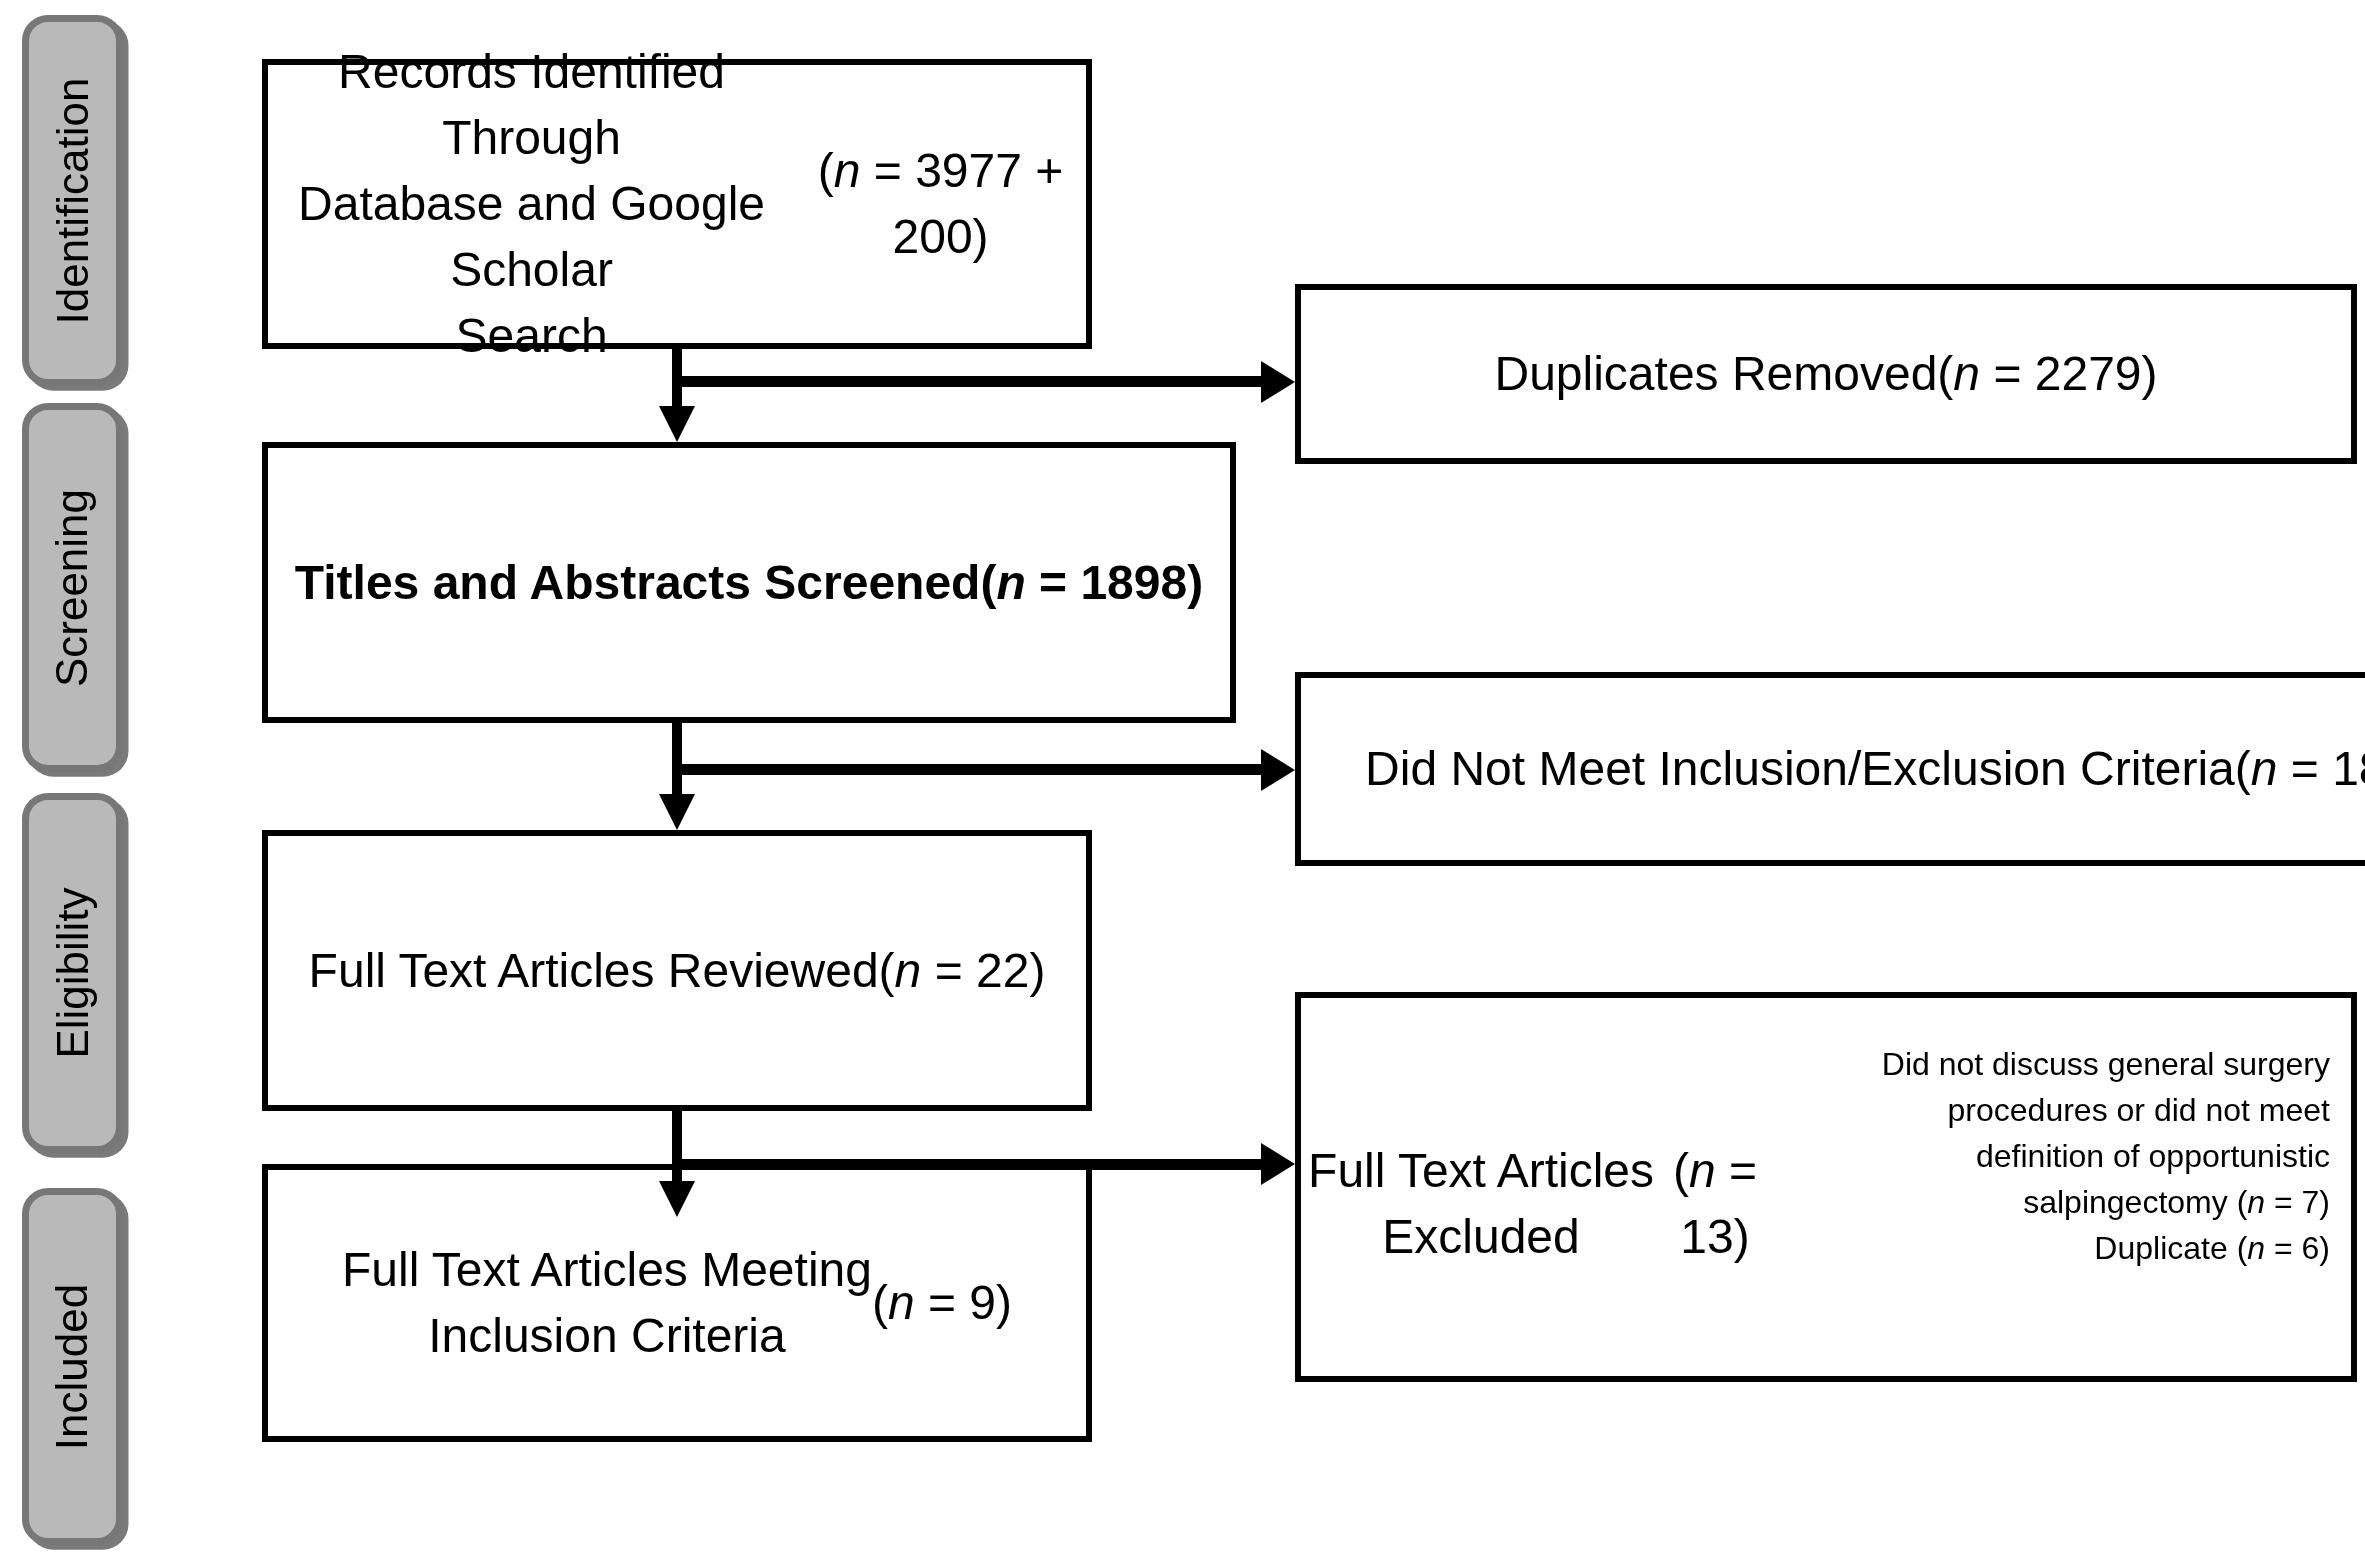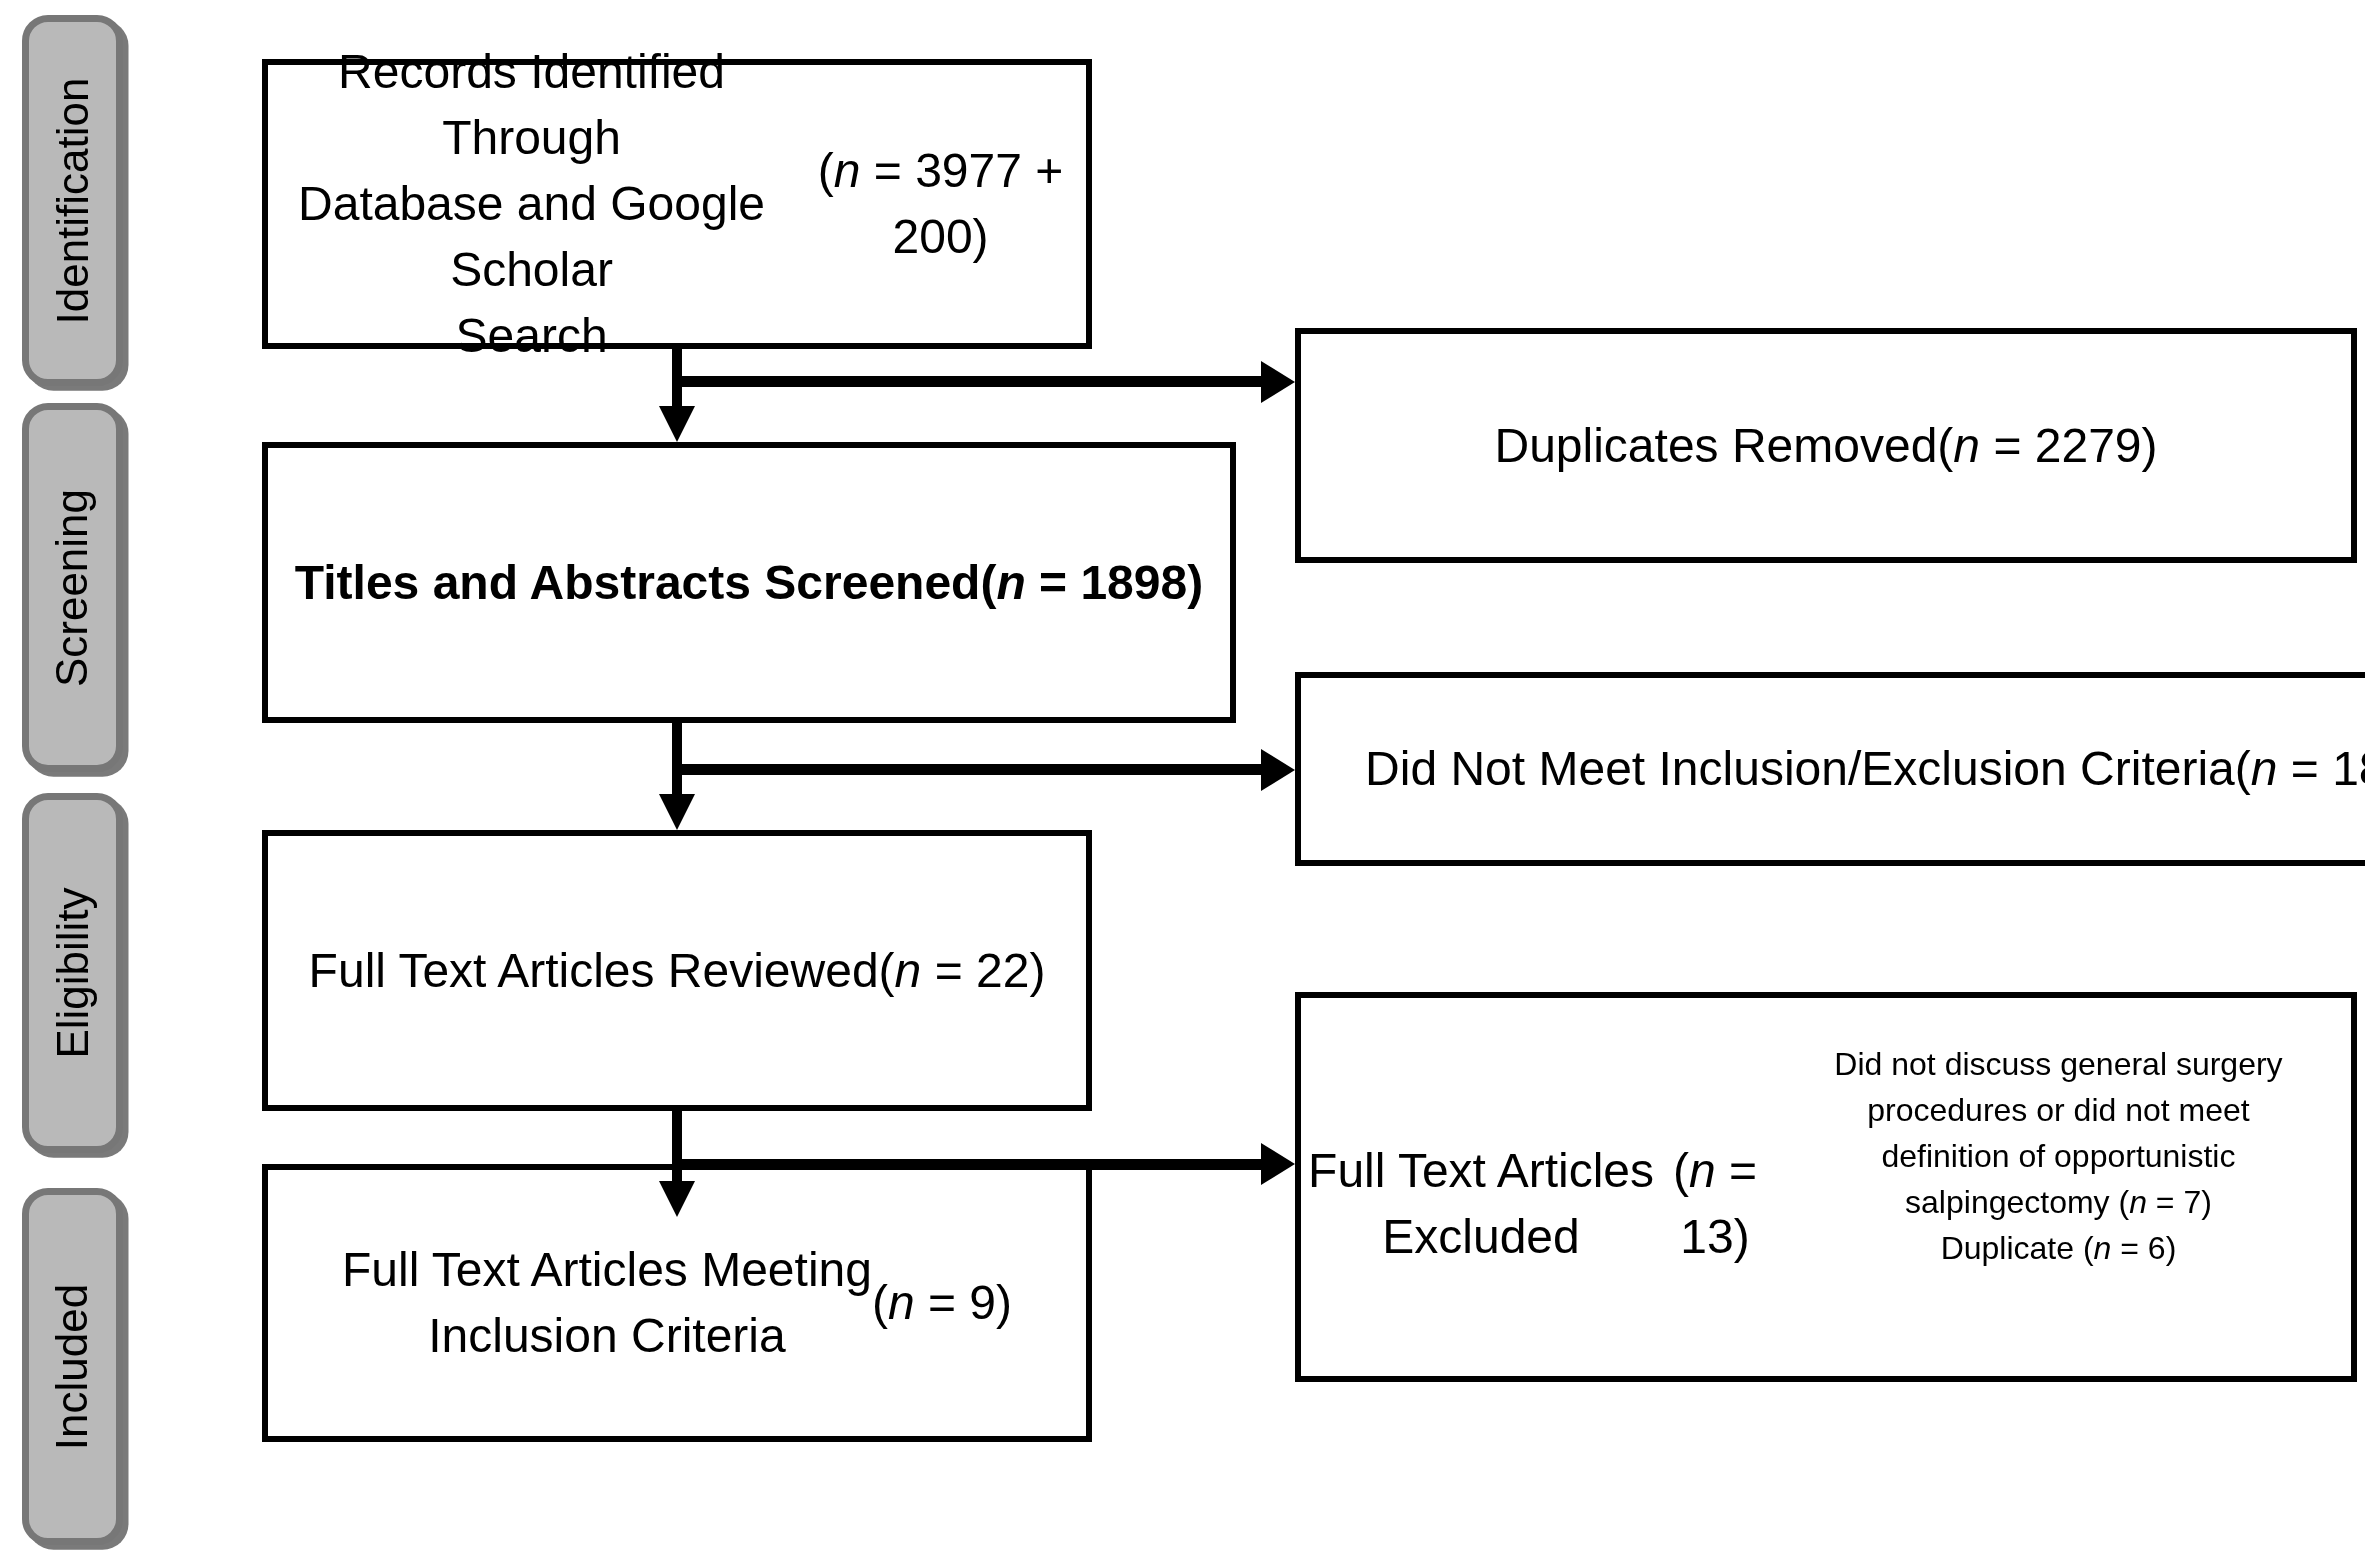--- a/index.html
+++ b/index.html
@@ -30,21 +30,21 @@
     color:#000000;
   }
   .iv{font-style:italic;}
   
   .fbox.excluded{
     justify-content:flex-start;
     padding-top:33px;
   }
   .ex-body{
     align-self:stretch;
-    text-align:center;
+    text-align:right;
     padding:9.7px 21px 0 18px;
     font-size:32px;
     line-height:46px;
     white-space:pre-line;
   }
   
   .stage{
     position:absolute;
     box-sizing:border-box;
     left:22px;
@@ -113,21 +113,21 @@
     <div class="btxt">Full Text Articles Reviewed</div>
     <div class="btxt"><span>(</span><span class="iv">n</span><span> = 22)</span></div>
   </div>
 
   <div class="fbox" style="left:262px;top:1164px;width:830px;height:278px;">
     <div class="btxt">Full Text Articles Meeting
 Inclusion Criteria</div>
     <div class="btxt"><span>(</span><span class="iv">n</span><span> = 9)</span></div>
   </div>
 
-  <div class="fbox" style="left:1295px;top:284px;width:1062px;height:235px;margin-top:44px;">
+  <div class="fbox" style="left:1295px;top:284px;width:1062px;height:180px;">
     <div class="btxt">Duplicates Removed</div>
     <div class="btxt"><span>(</span><span class="iv">n</span><span> = 2279)</span></div>
   </div>
 
   <div class="fbox" style="left:1295px;top:672px;width:1230px;height:194px;">
     <div class="btxt">Did Not Meet Inclusion/Exclusion Criteria</div>
     <div class="btxt"><span>(</span><span class="iv">n</span><span> = 1876)</span></div>
   </div>
 
   <div class="fbox excluded" style="left:1295px;top:992px;width:1062px;height:390px;">

